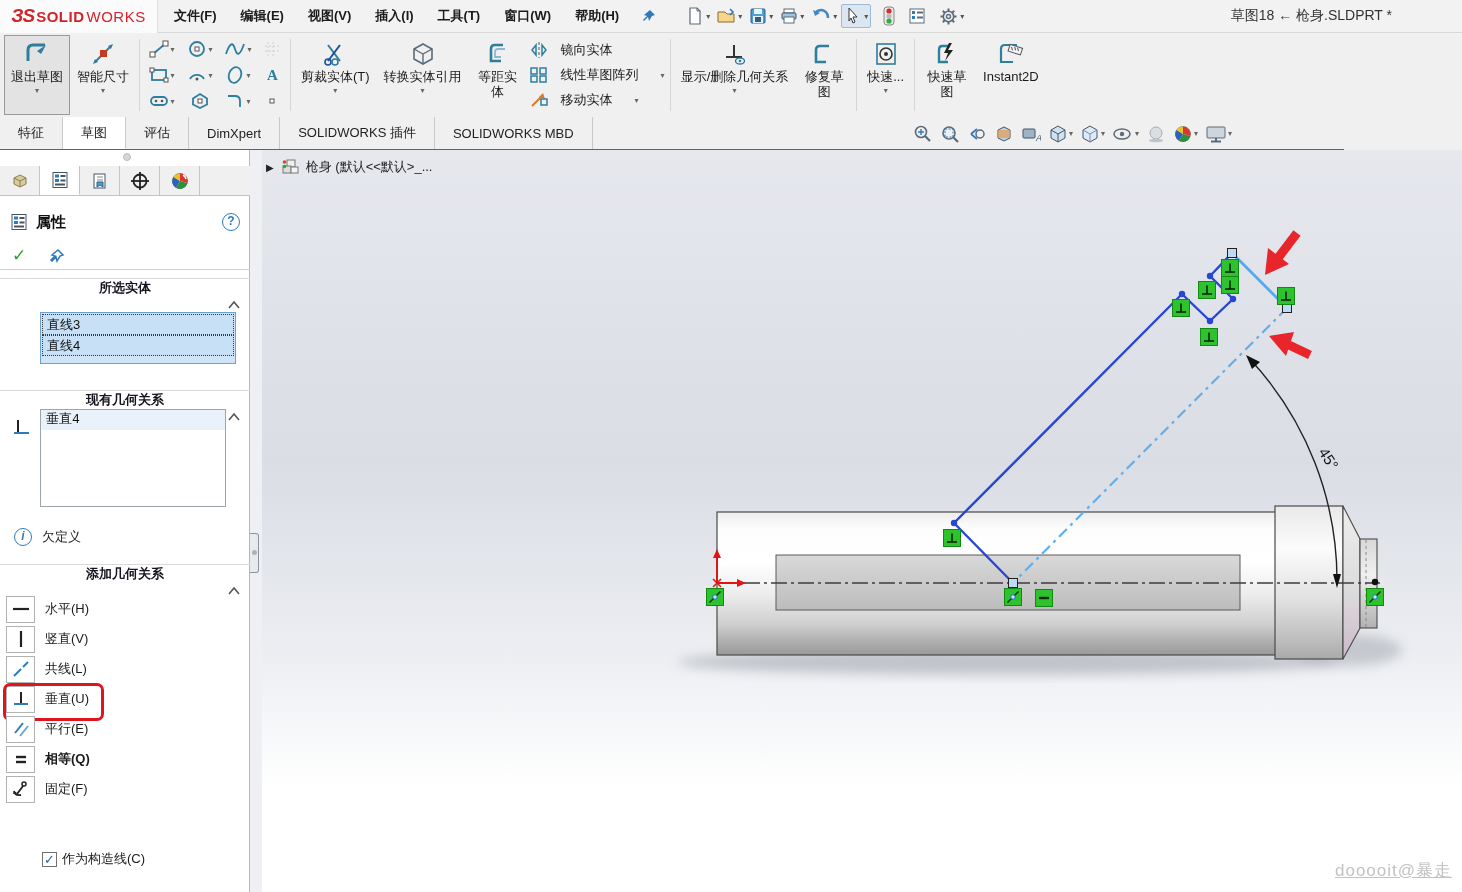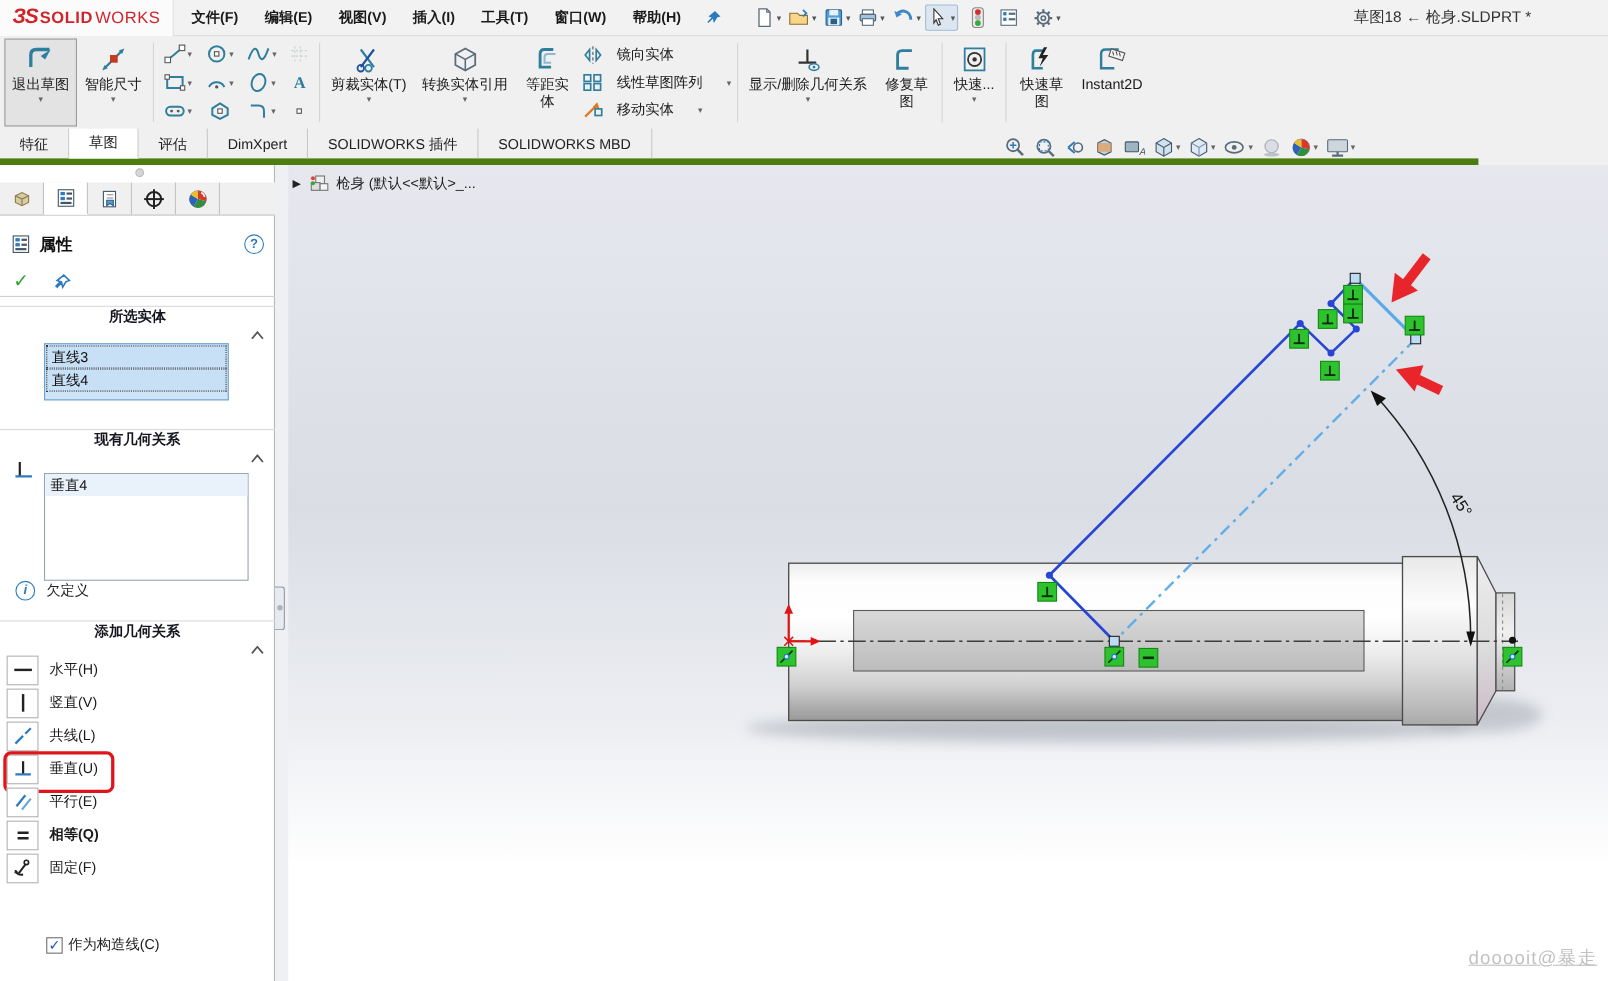--- a/index.html
+++ b/index.html
@@ -32,21 +32,21 @@
   .rb-big .car { font-size:8px; color:#666; margin-top:2px; }
   .rb-big.active { background:#e3e3e3; border:1px solid #9a9a9a; }
   .sketch-grid { display:grid; grid-template-columns:38px 38px 38px 30px; grid-template-rows:26px 26px 26px; align-content:center; }
   .sg-cell { display:flex; align-items:center; justify-content:center; gap:1px; }
   .sg-cell .car { font-size:8px; color:#666; }
   .rb-stack { display:flex; flex-direction:column; justify-content:center; }
   .rb-row { display:flex; align-items:center; height:25px; gap:12px; padding:0 2px; }
   .rb-row .car { font-size:8px; color:#666; margin-left:10px; }
 
   
-  .tabbar { position:absolute; left:0; top:117px; width:1344px; height:33px; background:#f0f0f0; border-bottom:6px solid #4d7c0f; display:flex; align-items:stretch; }
+  .tabbar { position:absolute; left:0; top:117px; width:1344px; height:33px; background:#f0f0f0; border-bottom:1px solid #4d7c0f; display:flex; align-items:stretch; }
   .rtab { padding:0 18px; display:flex; align-items:center; border-right:1px solid #c9c9c9; color:#222; }
   .rtab.active { background:#ffffff; border-bottom:1px solid #ffffff; }
   .hud { position:absolute; left:912px; top:2px; height:29px; display:flex; align-items:center; gap:5px; }
   .hud .hicon { display:flex; align-items:center; gap:1px; padding:1px; }
   .hud .car { font-size:8px; color:#666; }
 
   
   .main { position:absolute; left:0; top:150px; width:1462px; height:742px; }
   .panel { position:absolute; left:0; top:0; width:250px; height:742px; background:#ffffff; border-right:1px solid #b8b8b8; }
   .panel-grip { position:absolute; left:123px; top:3px; width:8px; height:8px; border-radius:50%; background:#d6d6d6; border:1px solid #bbb; }
@@ -54,23 +54,23 @@
   .ptab { width:40px; display:flex; align-items:center; justify-content:center; border-right:1px solid #c4c4c4; }
   .ptab.active { background:#ffffff; border-bottom:1px solid #fff; }
   .pm-header { position:absolute; left:0; top:56px; width:250px; height:32px; display:flex; align-items:center; padding:0 10px; gap:8px; }
   .pm-title { font-weight:bold; font-size:15px; color:#111; }
   .pm-help { margin-left:auto; width:18px; height:18px; border:1.5px solid #2d7bbd; border-radius:50%; color:#2d7bbd; font-weight:bold; text-align:center; line-height:15px; font-size:12px; }
   .pm-actions { position:absolute; left:0; top:92px; width:250px; height:28px; display:flex; align-items:center; gap:22px; padding:0 12px; border-bottom:1px solid #d0d0d0; }
   .chk-green { color:#2aa32a; font-size:17px; font-weight:bold; }
   .sec-head { position:absolute; left:0; width:250px; height:24px; display:flex; align-items:center; padding:0 10px; font-weight:bold; color:#15151f; border-top:1px solid #d9d9d9;flex-direction:column; }
   .sec-head .chev { margin-left:auto; color:#555; }
   .listbox { position:absolute; background:#fff; border:1px solid #8fa8bd; }
-  .lb-sel { left:40px; top:162px; width:168px; height:52px; background:#cfe4f7; border-color:#6ba0cf; padding:1px; }
+  .lb-sel { left:40px; top:162px; width:196px; height:52px; background:#cfe4f7; border-color:#6ba0cf; padding:1px; }
   .lb-sel .li { height:21px; line-height:20px; padding:0 4px; background:#c8e0f6; border:1px dotted #3a3a3a; color:#111; }
-  .lb-rel { left:40px; top:280px; width:186px; height:98px; border-color:#9aa5ad; }
+  .lb-rel { left:40px; top:259px; width:186px; height:98px; border-color:#9aa5ad;font-family:Liberation Mono, monospace; }
   .lb-rel .li { height:20px; line-height:19px; padding:0 5px; background:#e9f2fb; color:#111; width:100%; }
   .rel-ic-out { position:absolute; left:12px; top:268px; }
   .status-row { position:absolute; left:14px; top:378px; display:flex; align-items:center; gap:10px; color:#222; }
   .info-ic { width:18px; height:18px; border:1.5px solid #2d7bbd; border-radius:50%; color:#2d7bbd; text-align:center; line-height:15px; font-size:12px; font-weight:bold; font-style:italic; }
   .rel-list { position:absolute; left:6px; top:444px; }
   .rel-row { display:flex; align-items:center; height:30px; gap:10px; width:150px; position:relative; }
   .rel-box { width:29px; height:27px; border:1px solid #b2b2b2; background:#fff; display:flex; align-items:center; justify-content:center; }
   .rel-row.hl::after { content:""; position:absolute; left:-3px; top:-1px; width:95px; height:32px; border:3px solid #e0151b; border-radius:7px; }
   .rel-row .rlbl.bold { font-weight:bold; }
   .opt-row { position:absolute; left:42px; top:700px; display:flex; align-items:center; gap:5px; }

